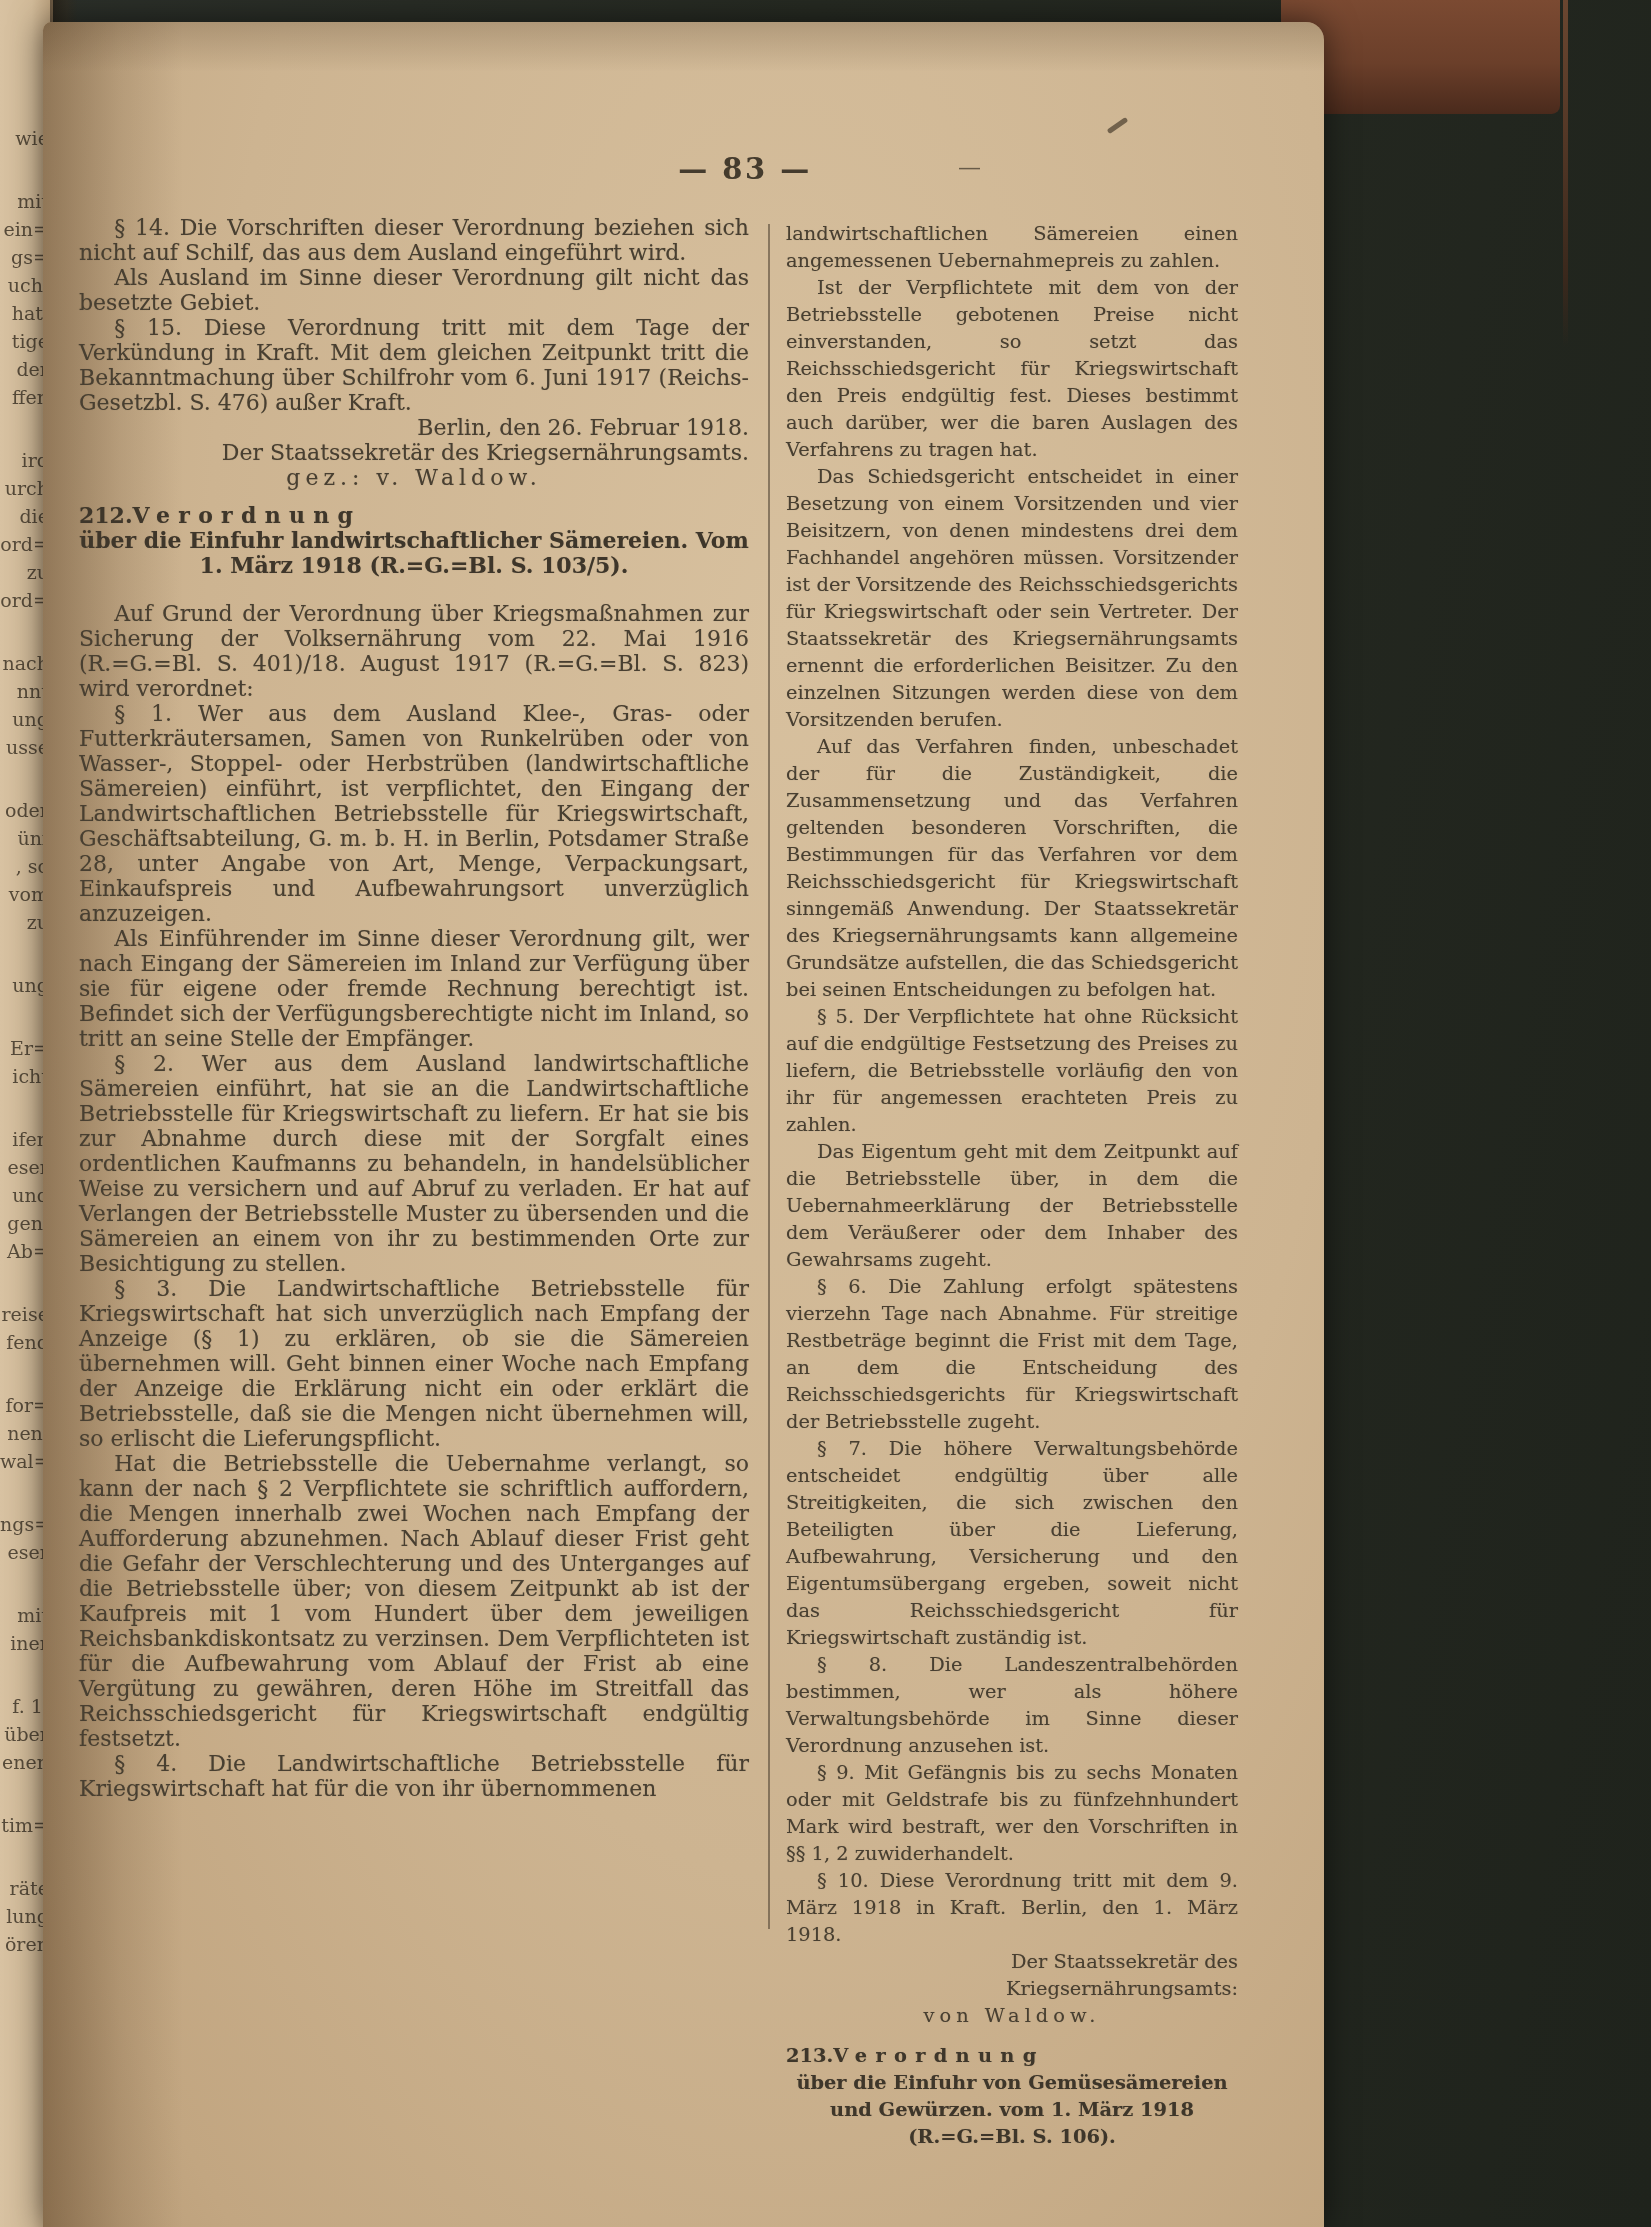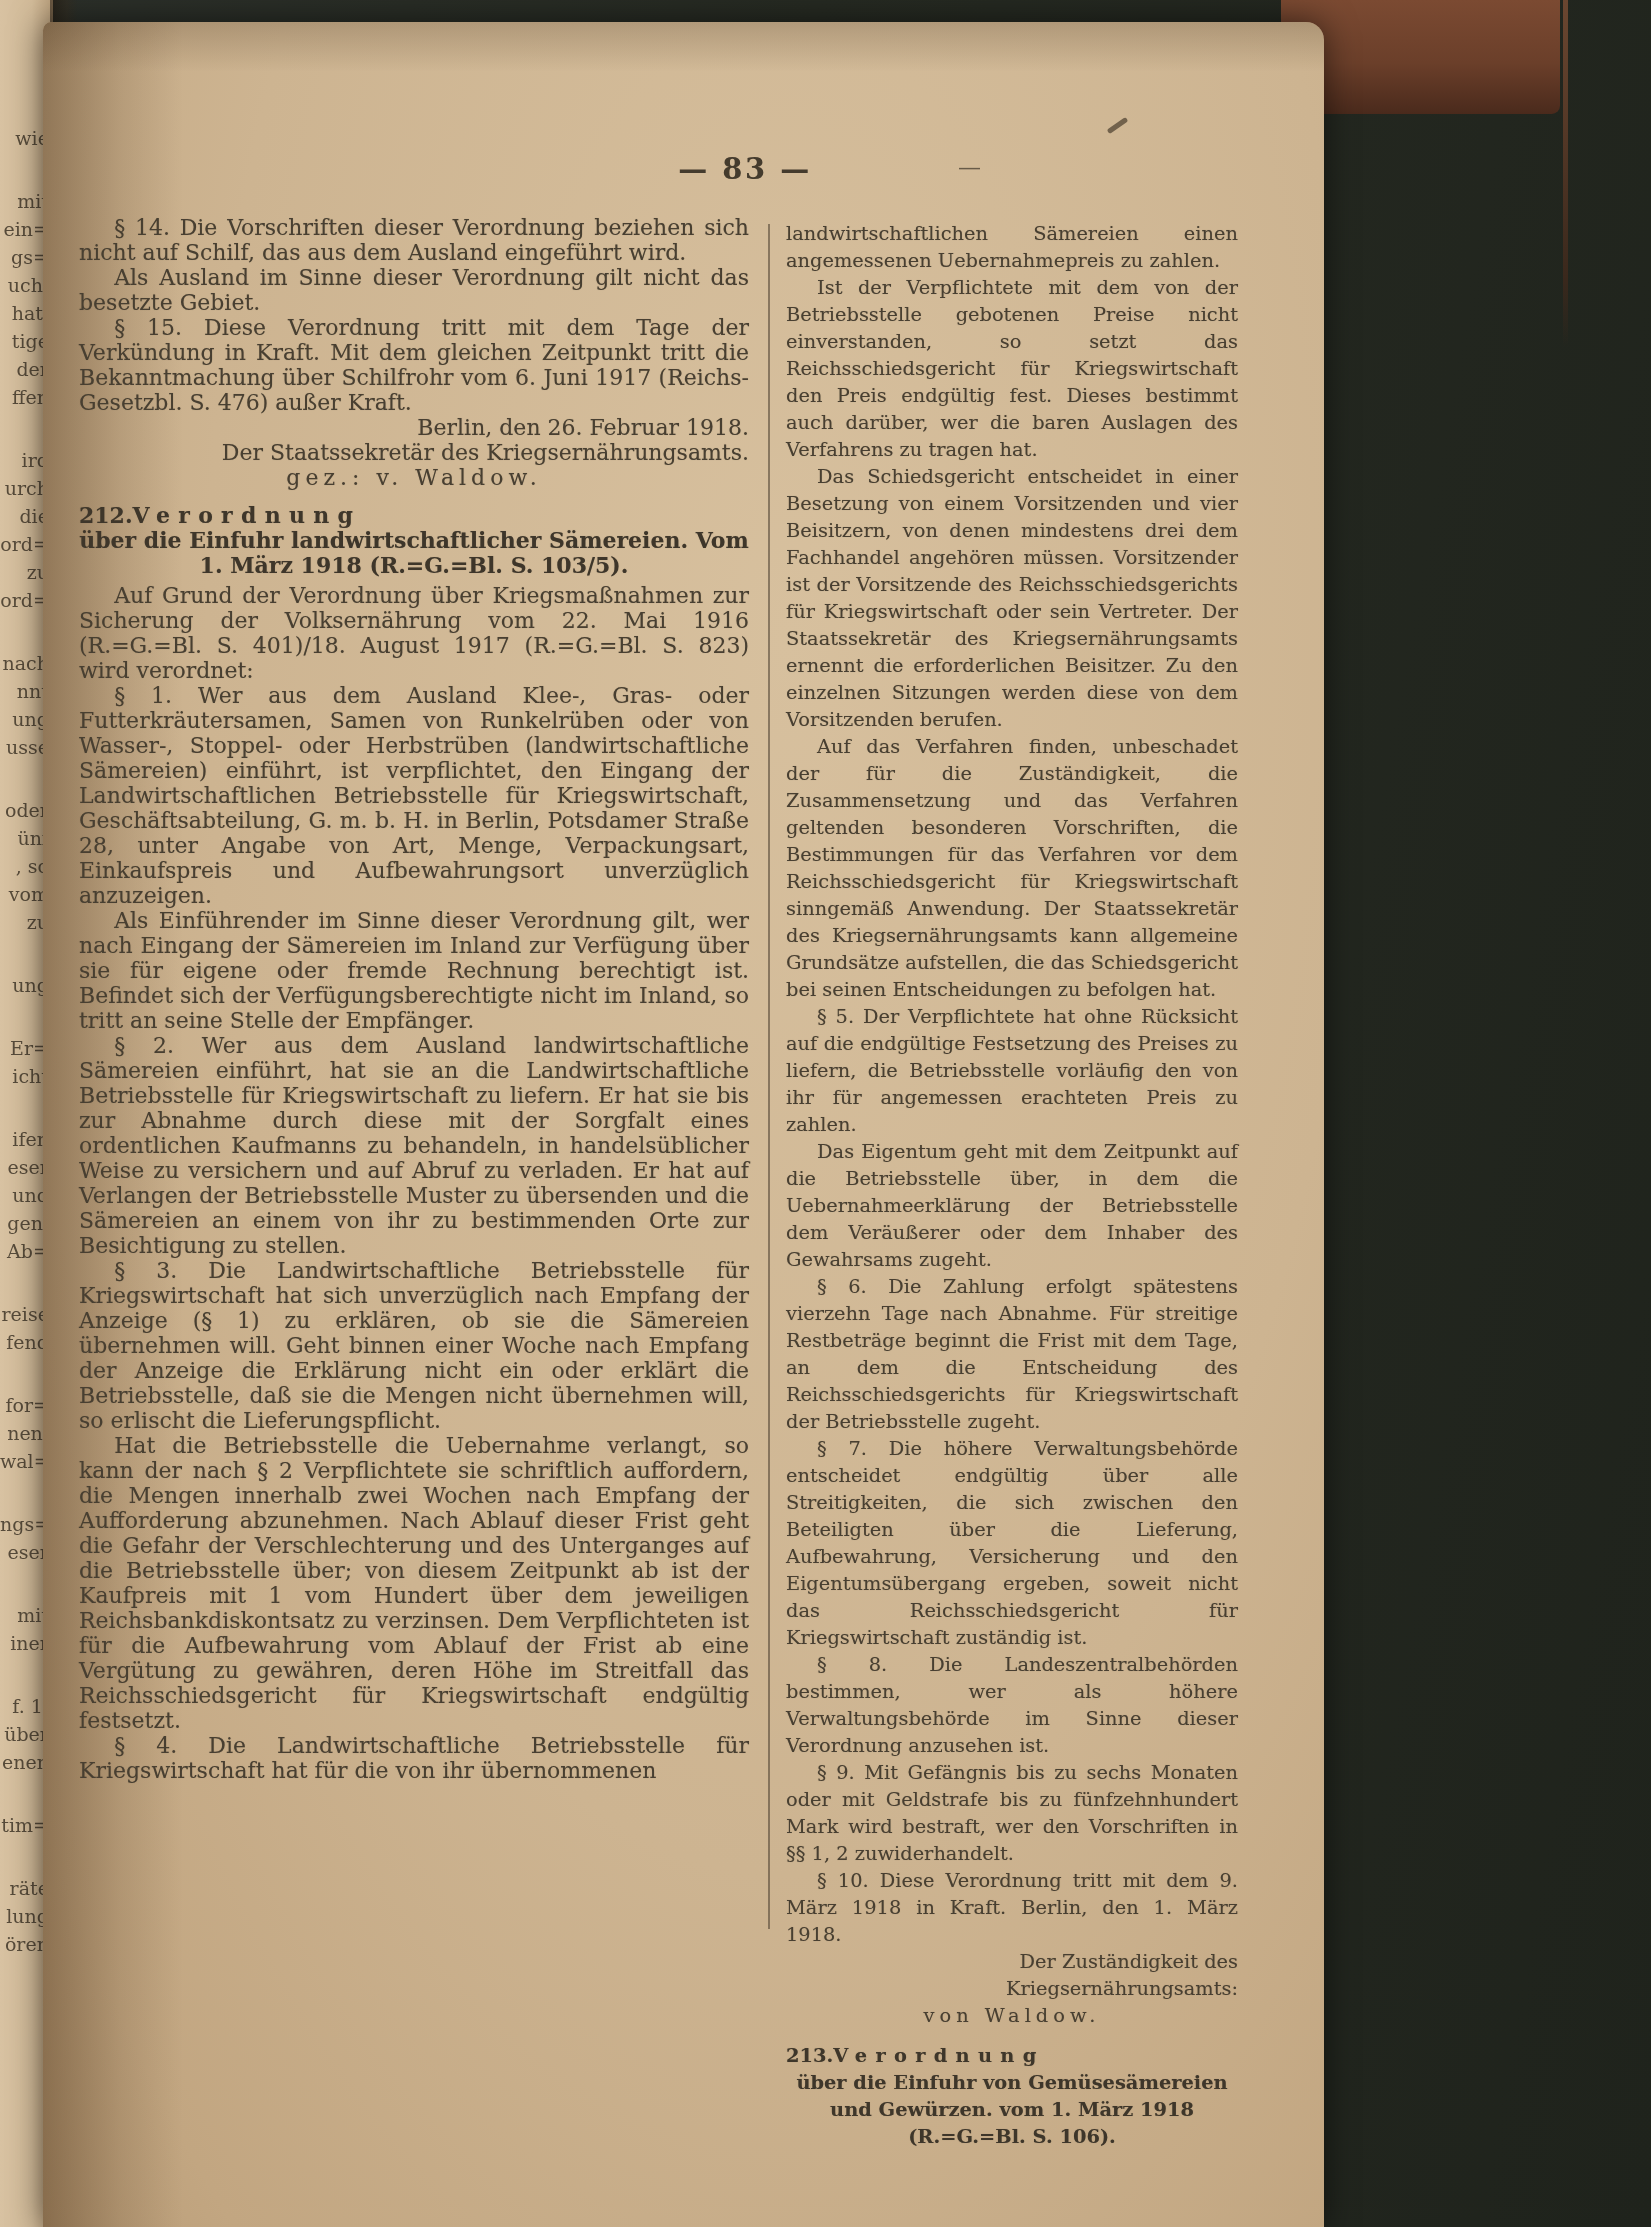--- a/index.html
+++ b/index.html
@@ -77,21 +77,21 @@
   .col p.cont{text-indent:0;}
   .col p.date-line{text-align:right;}
   .col p.center{text-align:right;text-indent:0;}
   .col p.center-sp{text-align:center;text-indent:0;letter-spacing:5px;}
   .col p.ord-head{
     text-align:left;text-indent:0;font-weight:bold;margin-top:13.2px;color:#3e362a;
   }
   .col p.ord-head .ord-num{float:left;letter-spacing:0;font-weight:bold;}
   .col p.ord-head .ord-title{letter-spacing:8.3px;}
   .col p.ord-sub{
-    text-align:center;text-indent:0;font-weight:bold;margin-bottom:5px;color:#3e362a;
+    text-align:center;text-indent:0;font-weight:bold;margin-bottom:23px;color:#3e362a;
   }
 </style>
 </head>
 <body>
 
 <div class="cover-strip"></div>
 <div class="cover-edge-line"></div>
 
 <div class="facing-strip" id="facing-strip">
     <div class="frag">wie</div>
@@ -187,19 +187,19 @@
       <p class="para">Ist der Verpflichtete mit dem von der Betriebsstelle gebotenen Preise nicht einverstanden, so setzt das Reichsschiedsgericht für Kriegswirtschaft den Preis endgültig fest. Dieses bestimmt auch darüber, wer die baren Auslagen des Verfahrens zu tragen hat.</p>
       <p class="para">Das Schiedsgericht entscheidet in einer Besetzung von einem Vorsitzenden und vier Beisitzern, von denen mindestens drei dem Fachhandel angehören müssen. Vorsitzender ist der Vorsitzende des Reichsschiedsgerichts für Kriegswirtschaft oder sein Vertreter. Der Staatssekretär des Kriegsernährungsamts ernennt die erforderlichen Beisitzer. Zu den einzelnen Sitzungen werden diese von dem Vorsitzenden berufen.</p>
       <p class="para">Auf das Verfahren finden, unbeschadet der für die Zuständigkeit, die Zusammensetzung und das Verfahren geltenden besonderen Vorschriften, die Bestimmungen für das Verfahren vor dem Reichsschiedsgericht für Kriegswirtschaft sinngemäß Anwendung. Der Staatssekretär des Kriegsernährungsamts kann allgemeine Grundsätze aufstellen, die das Schiedsgericht bei seinen Entscheidungen zu befolgen hat.</p>
       <p class="para">§ 5. Der Verpflichtete hat ohne Rücksicht auf die endgültige Festsetzung des Preises zu liefern, die Betriebsstelle vorläufig den von ihr für angemessen erachteten Preis zu zahlen.</p>
       <p class="para">Das Eigentum geht mit dem Zeitpunkt auf die Betriebsstelle über, in dem die Uebernahmeerklärung der Betriebsstelle dem Veräußerer oder dem Inhaber des Gewahrsams zugeht.</p>
       <p class="para">§ 6. Die Zahlung erfolgt spätestens vierzehn Tage nach Abnahme. Für streitige Restbeträge beginnt die Frist mit dem Tage, an dem die Entscheidung des Reichsschiedsgerichts für Kriegswirtschaft der Betriebsstelle zugeht.</p>
       <p class="para">§ 7. Die höhere Verwaltungsbehörde entscheidet endgültig über alle Streitigkeiten, die sich zwischen den Beteiligten über die Lieferung, Aufbewahrung, Versicherung und den Eigentumsübergang ergeben, soweit nicht das Reichsschiedsgericht für Kriegswirtschaft zuständig ist.</p>
       <p class="para">§ 8. Die Landeszentralbehörden bestimmen, wer als höhere Verwaltungsbehörde im Sinne dieser Verordnung anzusehen ist.</p>
       <p class="para">§ 9. Mit Gefängnis bis zu sechs Monaten oder mit Geldstrafe bis zu fünfzehnhundert Mark wird bestraft, wer den Vorschriften in §§ 1, 2 zuwiderhandelt.</p>
       <p class="para">§ 10. Diese Verordnung tritt mit dem 9. März 1918 in Kraft.   Berlin, den 1. März 1918.</p>
-      <p class="center">Der Zuständigkeit des Kriegsernährungsamts:</p>
+      <p class="center">Der Staatssekretär des Kriegsernährungsamts:</p>
       <p class="center-sp">von Waldow.</p>
       <p class="ord-head"><span class="ord-num">213.</span><span class="ord-title">Verordnung</span></p>
       <p class="ord-sub">über die Einfuhr von Gemüsesämereien und Gewürzen. vom 1. März 1918 (R.=G.=Bl. S. 106).</p>
     </div>
 </div>
 
 
 </body></html>

